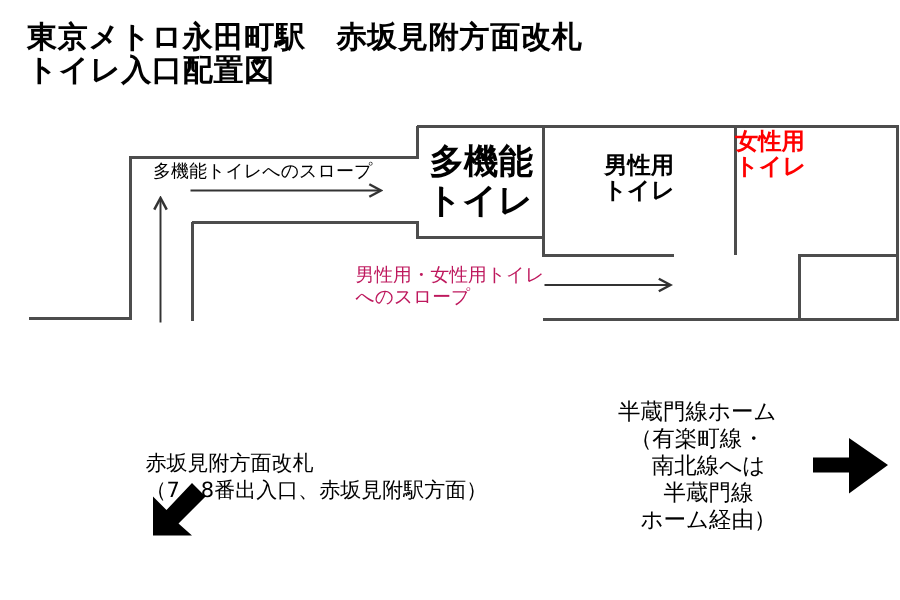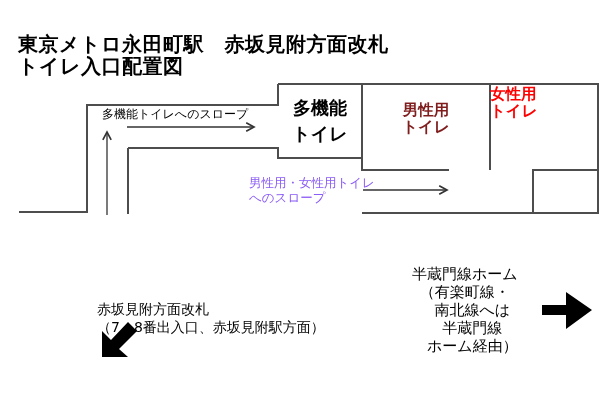--- a/index.html
+++ b/index.html
@@ -6,28 +6,27 @@
   body {
     width:600px; height:400px; position:relative; overflow:hidden;
     background:#ffffff; color:#000;
     font-family:"DejaVu Sans","Liberation Sans",sans-serif;
   }
   .abs { position:absolute; white-space:pre-line; }
   #page-title {
     left:18px; top:13px;
     font-size:20px; line-height:22px; font-weight:bold; letter-spacing:0.5px;
     white-space:pre-line;
-    margin-top:20px;
   }
   #plan-svg { position:absolute; left:0; top:0; }
   #slope-mf-label { left:102px; top:106px; font-size:12px; line-height:16px; }
   #mf-room-label {
     left:278px; top:84px; width:84px; height:74px;
-    display:flex; align-items:center; justify-content:center; text-align:center;
-    font-size:18px; line-height:26px; font-weight:bold;
+    display:flex; align-items:center; justify-content:center; text-align:right;
+    font-size:23px; line-height:26px; font-weight:bold;
   }
   #mens-room-label {
     left:362px; top:102px; width:128px; text-align:center;
     font-size:15.5px; line-height:17px; font-weight:bold;
   }
   #womens-room-label {
     left:490px; top:86px; width:108px; 
     font-size:15.5px; line-height:17px; font-weight:bold;
   }
   #slope-mw-label { left:237px; top:175px; font-size:12.5px; line-height:15px; }
@@ -71,27 +70,27 @@
       <polygon points="102,357 102,331 111,340 128,322 137,331 119,349 128,357" fill="#000000"></polygon>
       <polygon points="542,305 566,305 566,292 592,310 566,329 566,315 542,315" fill="#000000"></polygon>
     </g>
 </svg>
 
 <div class="abs" id="slope-mf-label">多機能トイレへのスロープ</div>
 
 <div class="abs" id="mf-room-label">多機能
 トイレ</div>
 
-<div class="abs" id="mens-room-label" style="color: #7f1d1d;">男性用
+<div class="abs" id="mens-room-label" style="color: #000000;">男性用
 トイレ</div>
 
 <div class="abs" id="womens-room-label" style="color: rgb(255, 0, 0);">女性用
 トイレ</div>
 
-<div class="abs" id="slope-mw-label" style="color: #8b5cf6; margin-left: 12px;">男性用・女性用トイレ
+<div class="abs" id="slope-mw-label" style="color: #be185d;">男性用・女性用トイレ
 へのスロープ</div>
 
 <div class="abs" id="gate-label">赤坂見附方面改札
 （7・8番出入口、赤坂見附駅方面）</div>
 
 <div class="abs" id="hanzomon-label">半蔵門線ホーム
 （有楽町線・
 　南北線へは
 　半蔵門線
 　ホーム経由）</div>

